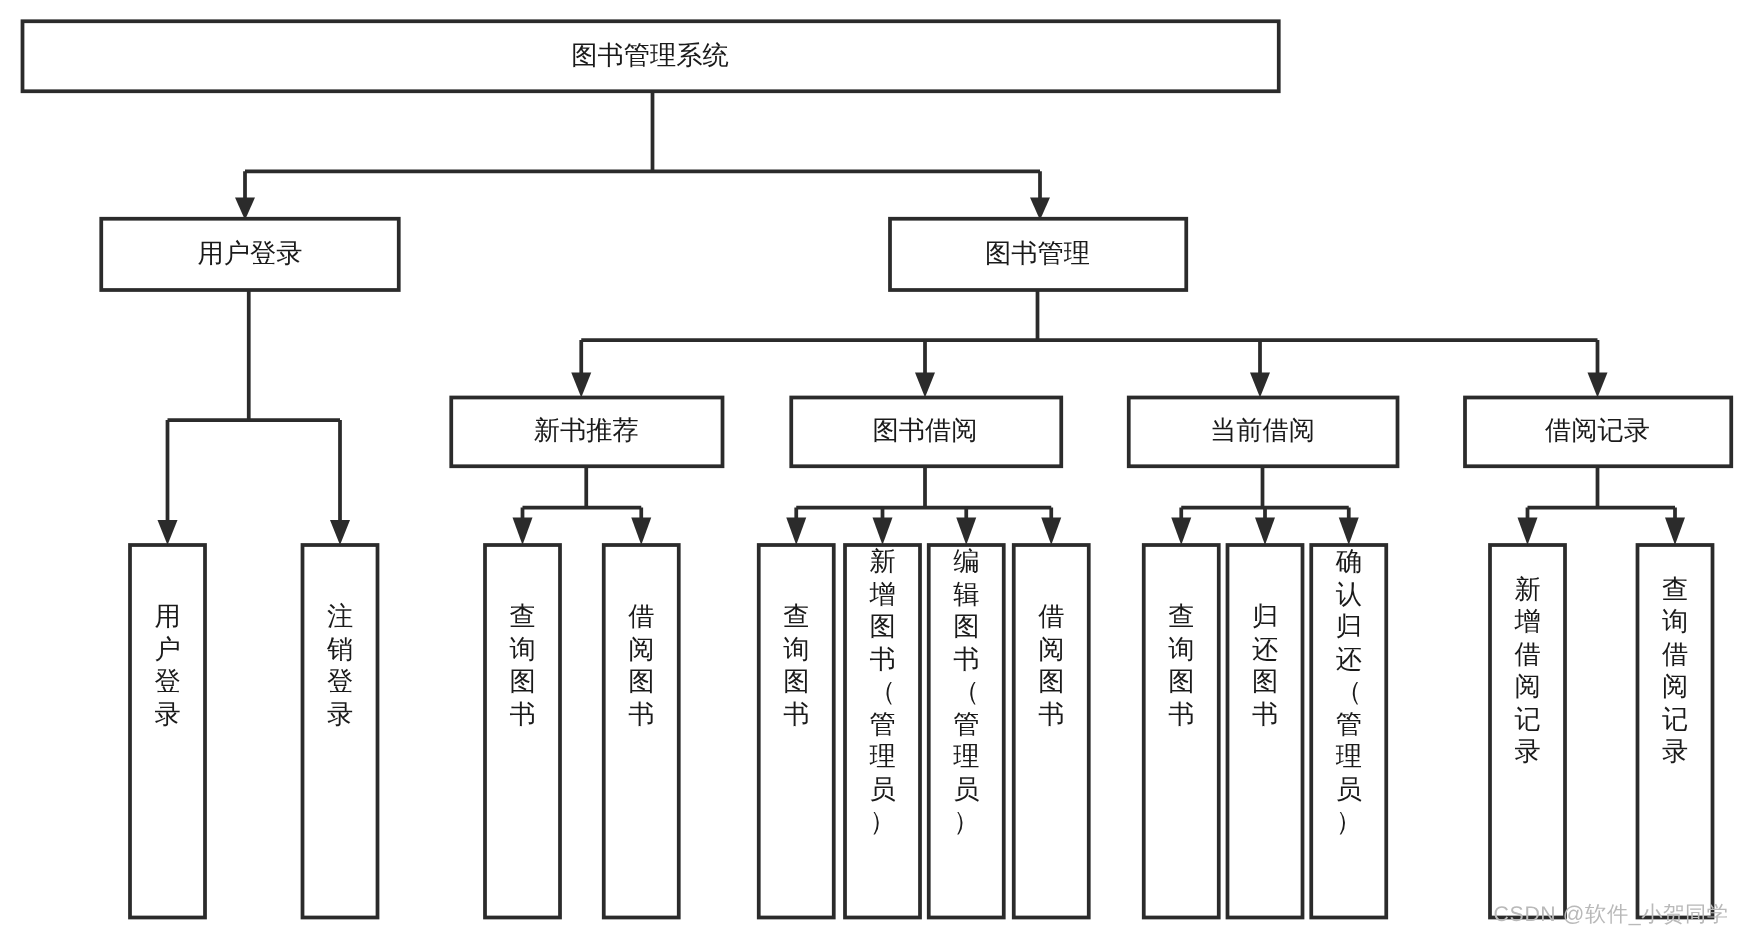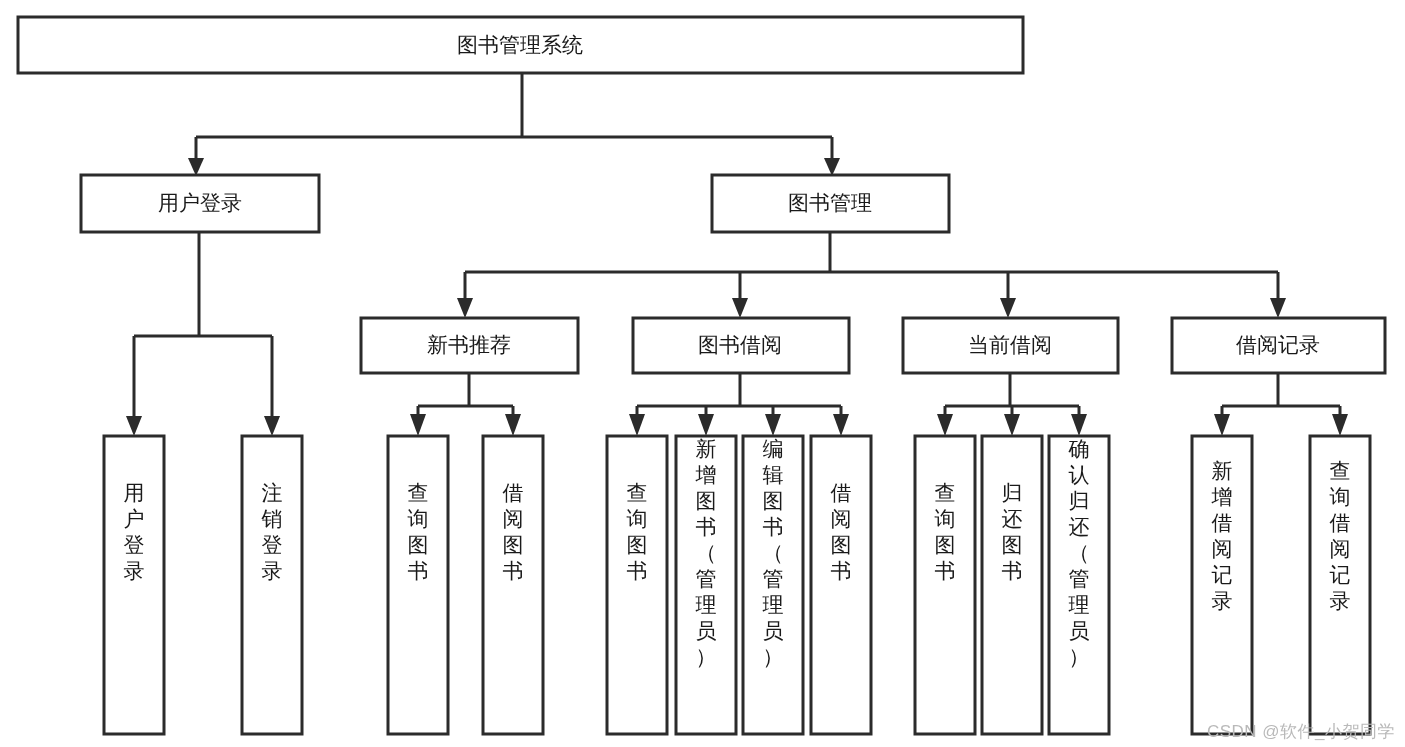--- a/index.html
+++ b/index.html
@@ -52,21 +52,21 @@
   }
   .node-label-vertical {
     font-family: "Liberation Sans", "DejaVu Sans", sans-serif;
     font-size: 21px;
     fill: #1a1a1a;
     text-anchor: middle;
     white-space: pre;
   }
   .watermark-text {
     position: absolute;
-    right: 10px;
+    right: 22px;
     bottom: 4px;
     font-family: "Liberation Sans", "DejaVu Sans", sans-serif;
     font-size: 17px;
     color: #b9b9b9;
     letter-spacing: 0.5px;
     user-select: none;
     pointer-events: none;
   }
 </style>
 </head>

